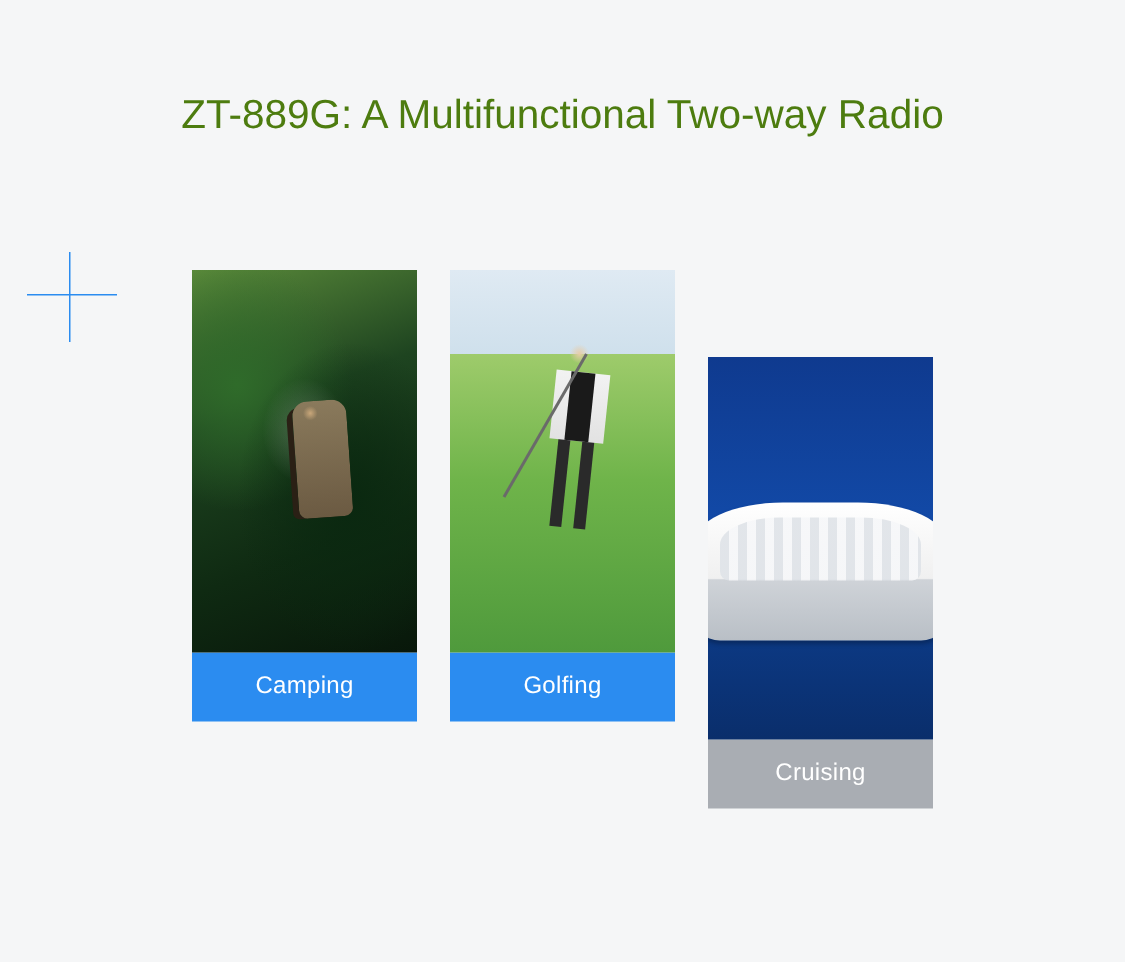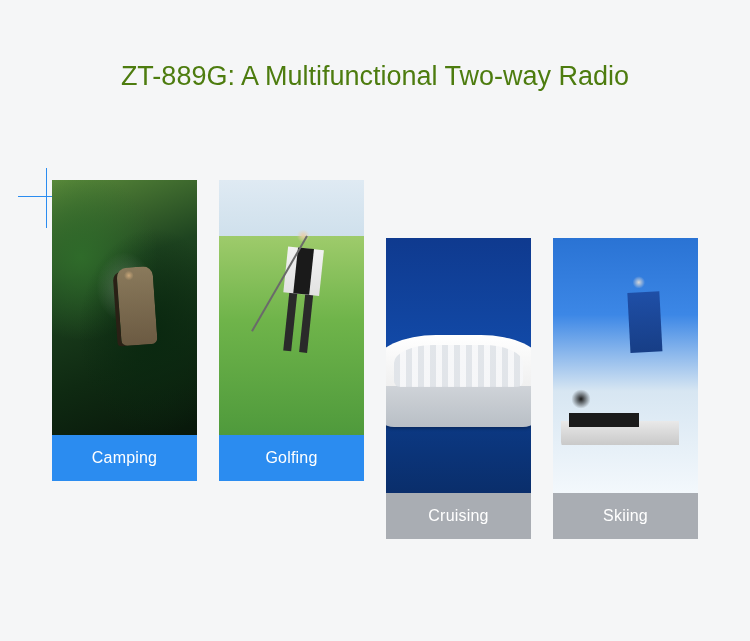--- a/index.html
+++ b/index.html
@@ -176,18 +176,14 @@
   <div class="card raised">
     <div class="thumb thumb-golfing"></div>
     <div class="caption blue">Golfing</div>
   </div>
 
   <div class="card lowered">
     <div class="thumb thumb-cruising"></div>
     <div class="caption gray">Cruising</div>
   </div>
 
-  <div class="card lowered">
-    <div class="thumb thumb-skiing"></div>
-    <div class="caption gray">Skiing</div>
-  </div>
 
 </div>
 
 </body></html>

